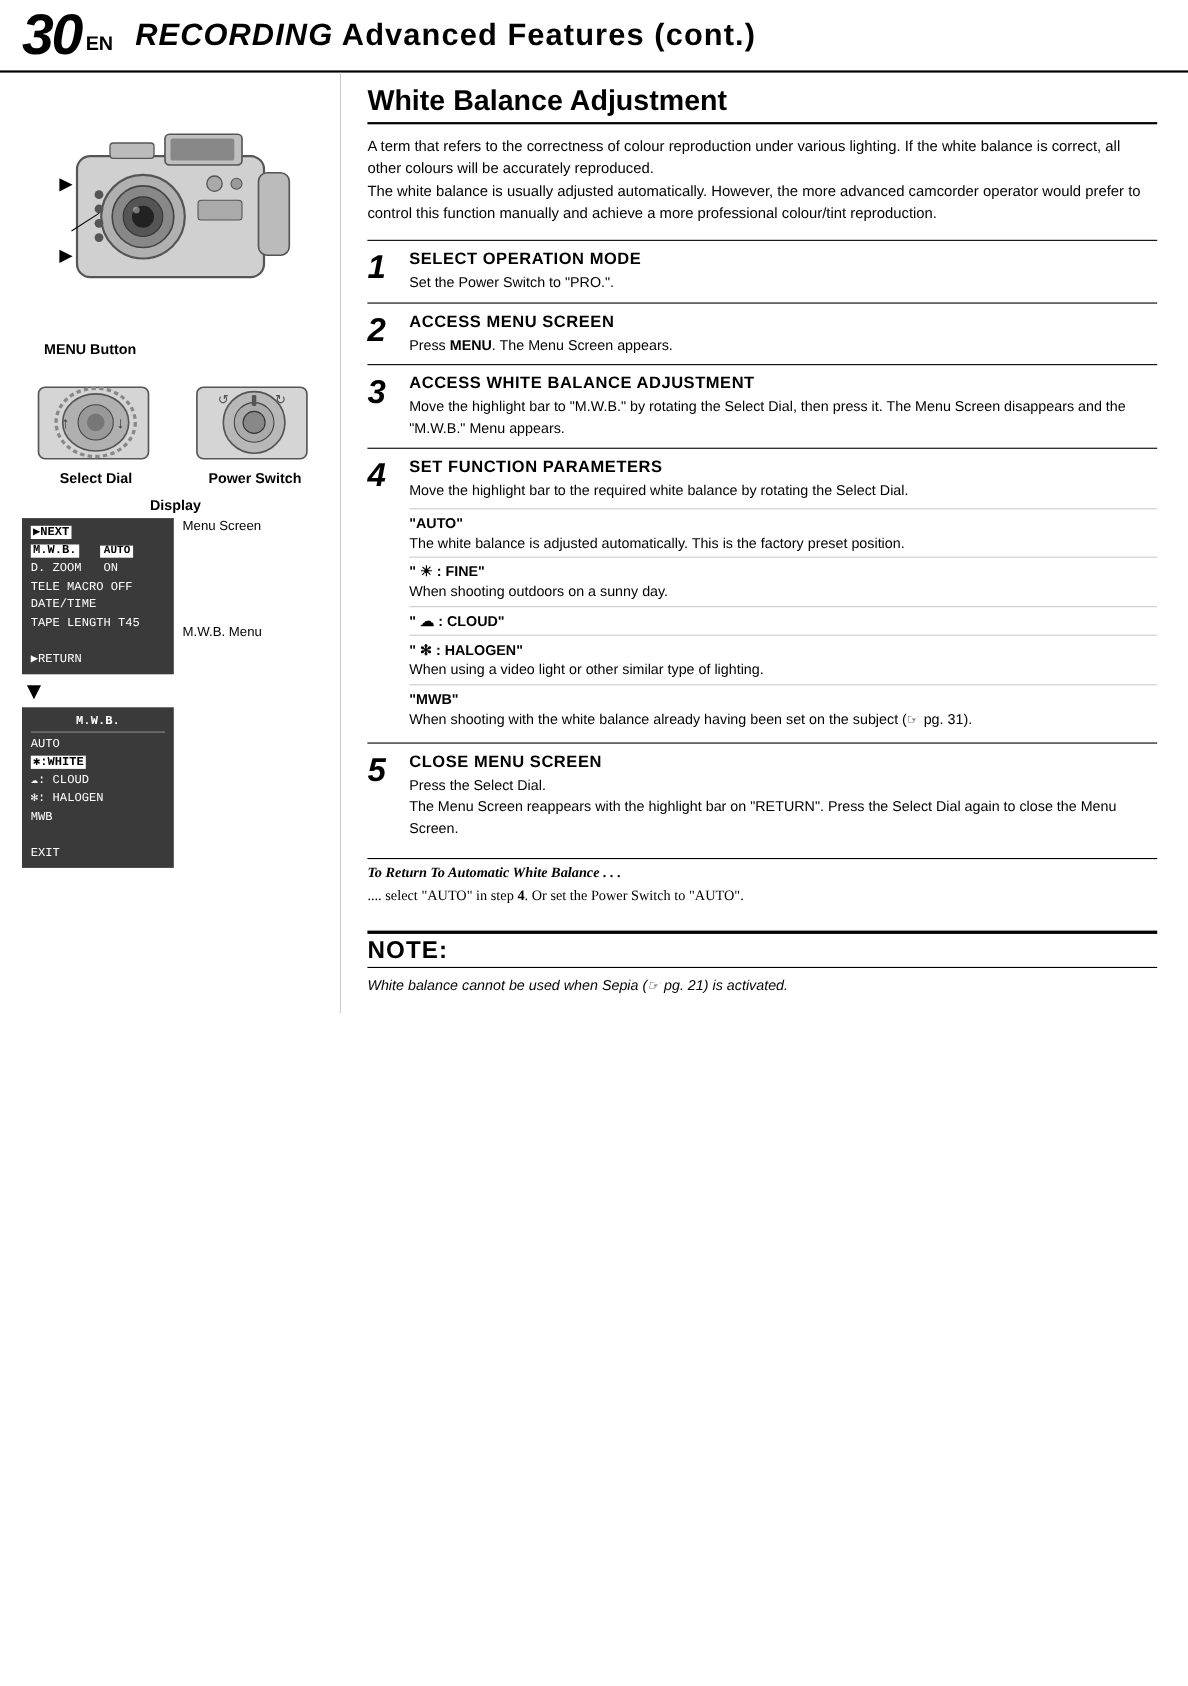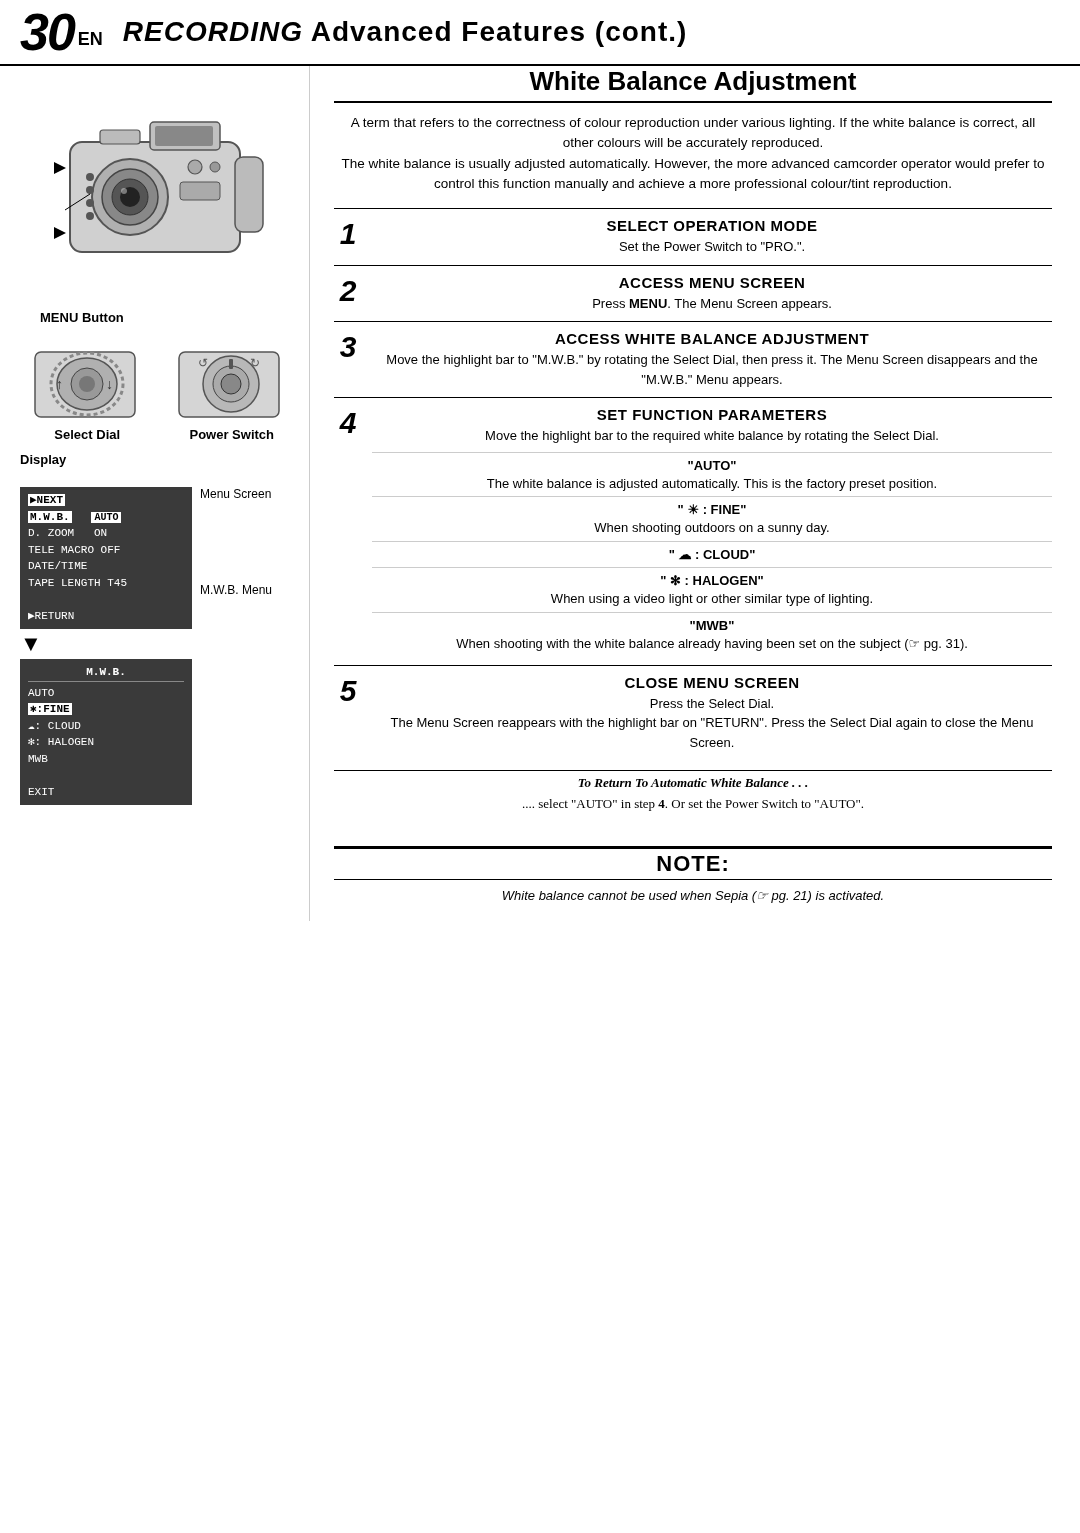--- a/index.html
+++ b/index.html
@@ -87,39 +87,39 @@
       flex: 1;
     }
 
     
     .display-section {
       margin-top: 10px;
     }
     .display-label {
       font-size: 13px;
       font-weight: bold;
-      text-align: left;
-      margin-bottom: 20px;
+      text-align: center;
+      margin-bottom: 4px;
     }
     .display-screens-row {
       display: flex;
       gap: 8px;
       align-items: flex-start;
     }
     .menu-screen-wrap {
       display: flex;
       flex-direction: column;
       align-items: flex-start;
     }
     .menu-screen-box {
       background: #3a3a3a;
       color: #fff;
       font-size: 11px;
       padding: 5px 8px;
-      width: 172px;
+      width: 138px;
       font-family: 'Courier New', monospace;
       line-height: 1.5;
     }
     .menu-screen-box .highlight {
       background: #fff;
       color: #000;
       padding: 0 2px;
       font-weight: bold;
     }
     .menu-screen-box .auto-badge {
@@ -131,22 +131,21 @@
     }
     .arrow-down {
       text-align: center;
       font-size: 22px;
       margin: 2px 0;
     }
 
     
     .right-col {
       flex: 1;
-      padding: 0 28px 16px 24px;
-      text-align: center;
+      padding: 10px 28px 16px 24px;
     }
 
     .section-title {
       font-size: 26px;
       font-weight: bold;
       margin-bottom: 10px;
       border-bottom: 2px solid #000;
       padding-bottom: 4px;
     }
 
@@ -203,21 +202,21 @@
       font-weight: bold;
       margin-bottom: 2px;
     }
     .sub-option-body {
       font-size: 13px;
       line-height: 1.45;
     }
 
     
     .note-section {
-      margin-top: 32px;
+      margin-top: 22px;
     }
     .note-title {
       font-size: 22px;
       font-weight: 900;
       text-transform: uppercase;
       letter-spacing: 1px;
       border-top: 3px solid #000;
       border-bottom: 1px solid #000;
       padding: 2px 0;
       margin-bottom: 6px;
@@ -354,21 +353,21 @@
             <div>DATE/TIME</div>
             <div>TAPE LENGTH T45</div>
             <div>&nbsp;</div>
             <div>▶RETURN</div>
           </div>
           <div class="arrow-down">▼</div>
 
           <div class="menu-screen-box">
             <div style="text-align:center; font-weight:bold; border-bottom:1px solid #888; margin-bottom:3px;">M.W.B.</div>
             <div>AUTO</div>
-            <div><span class="highlight">✱:FINE</span></div>
+            <div><span class="highlight">✱:WHITE</span></div>
             <div>☁: CLOUD</div>
             <div>✻: HALOGEN</div>
             <div>MWB</div>
             <div>&nbsp;</div>
             <div>EXIT</div>
           </div>
         </div>
 
         <div style="display:flex; flex-direction:column; justify-content:flex-end; height:100%;">
           <div style="font-size:12px; margin-bottom:2px;">Menu Screen</div>

